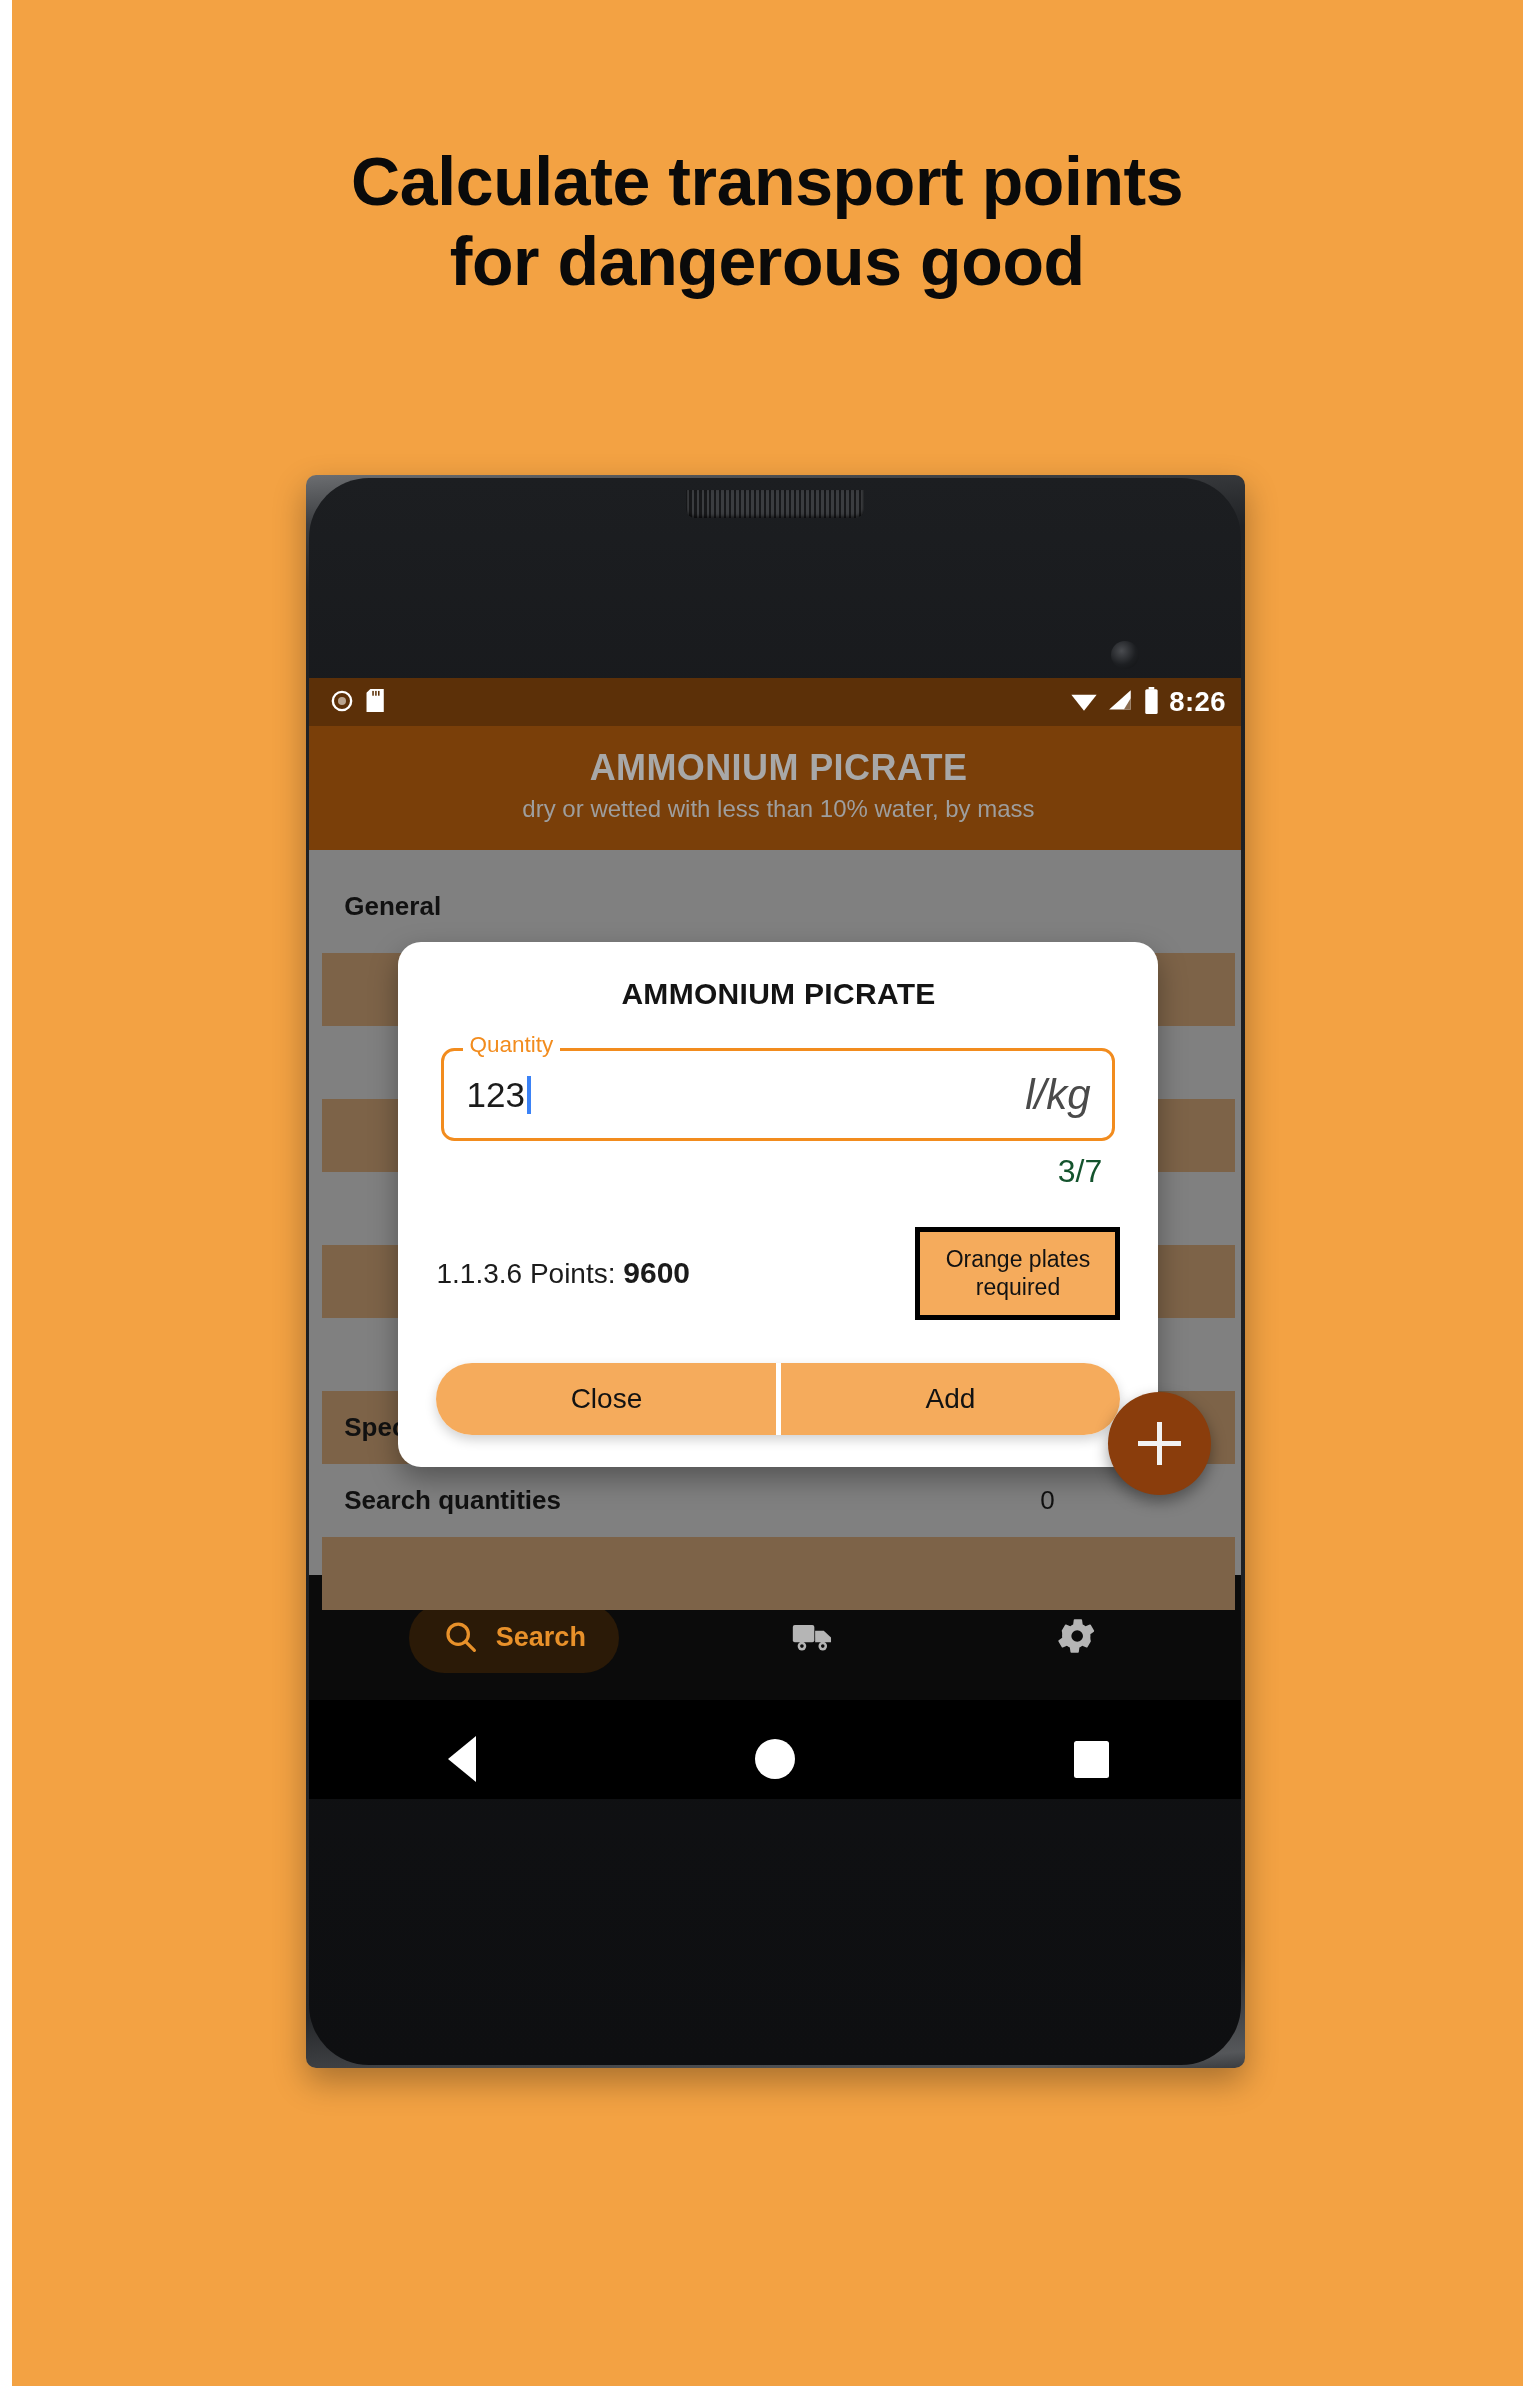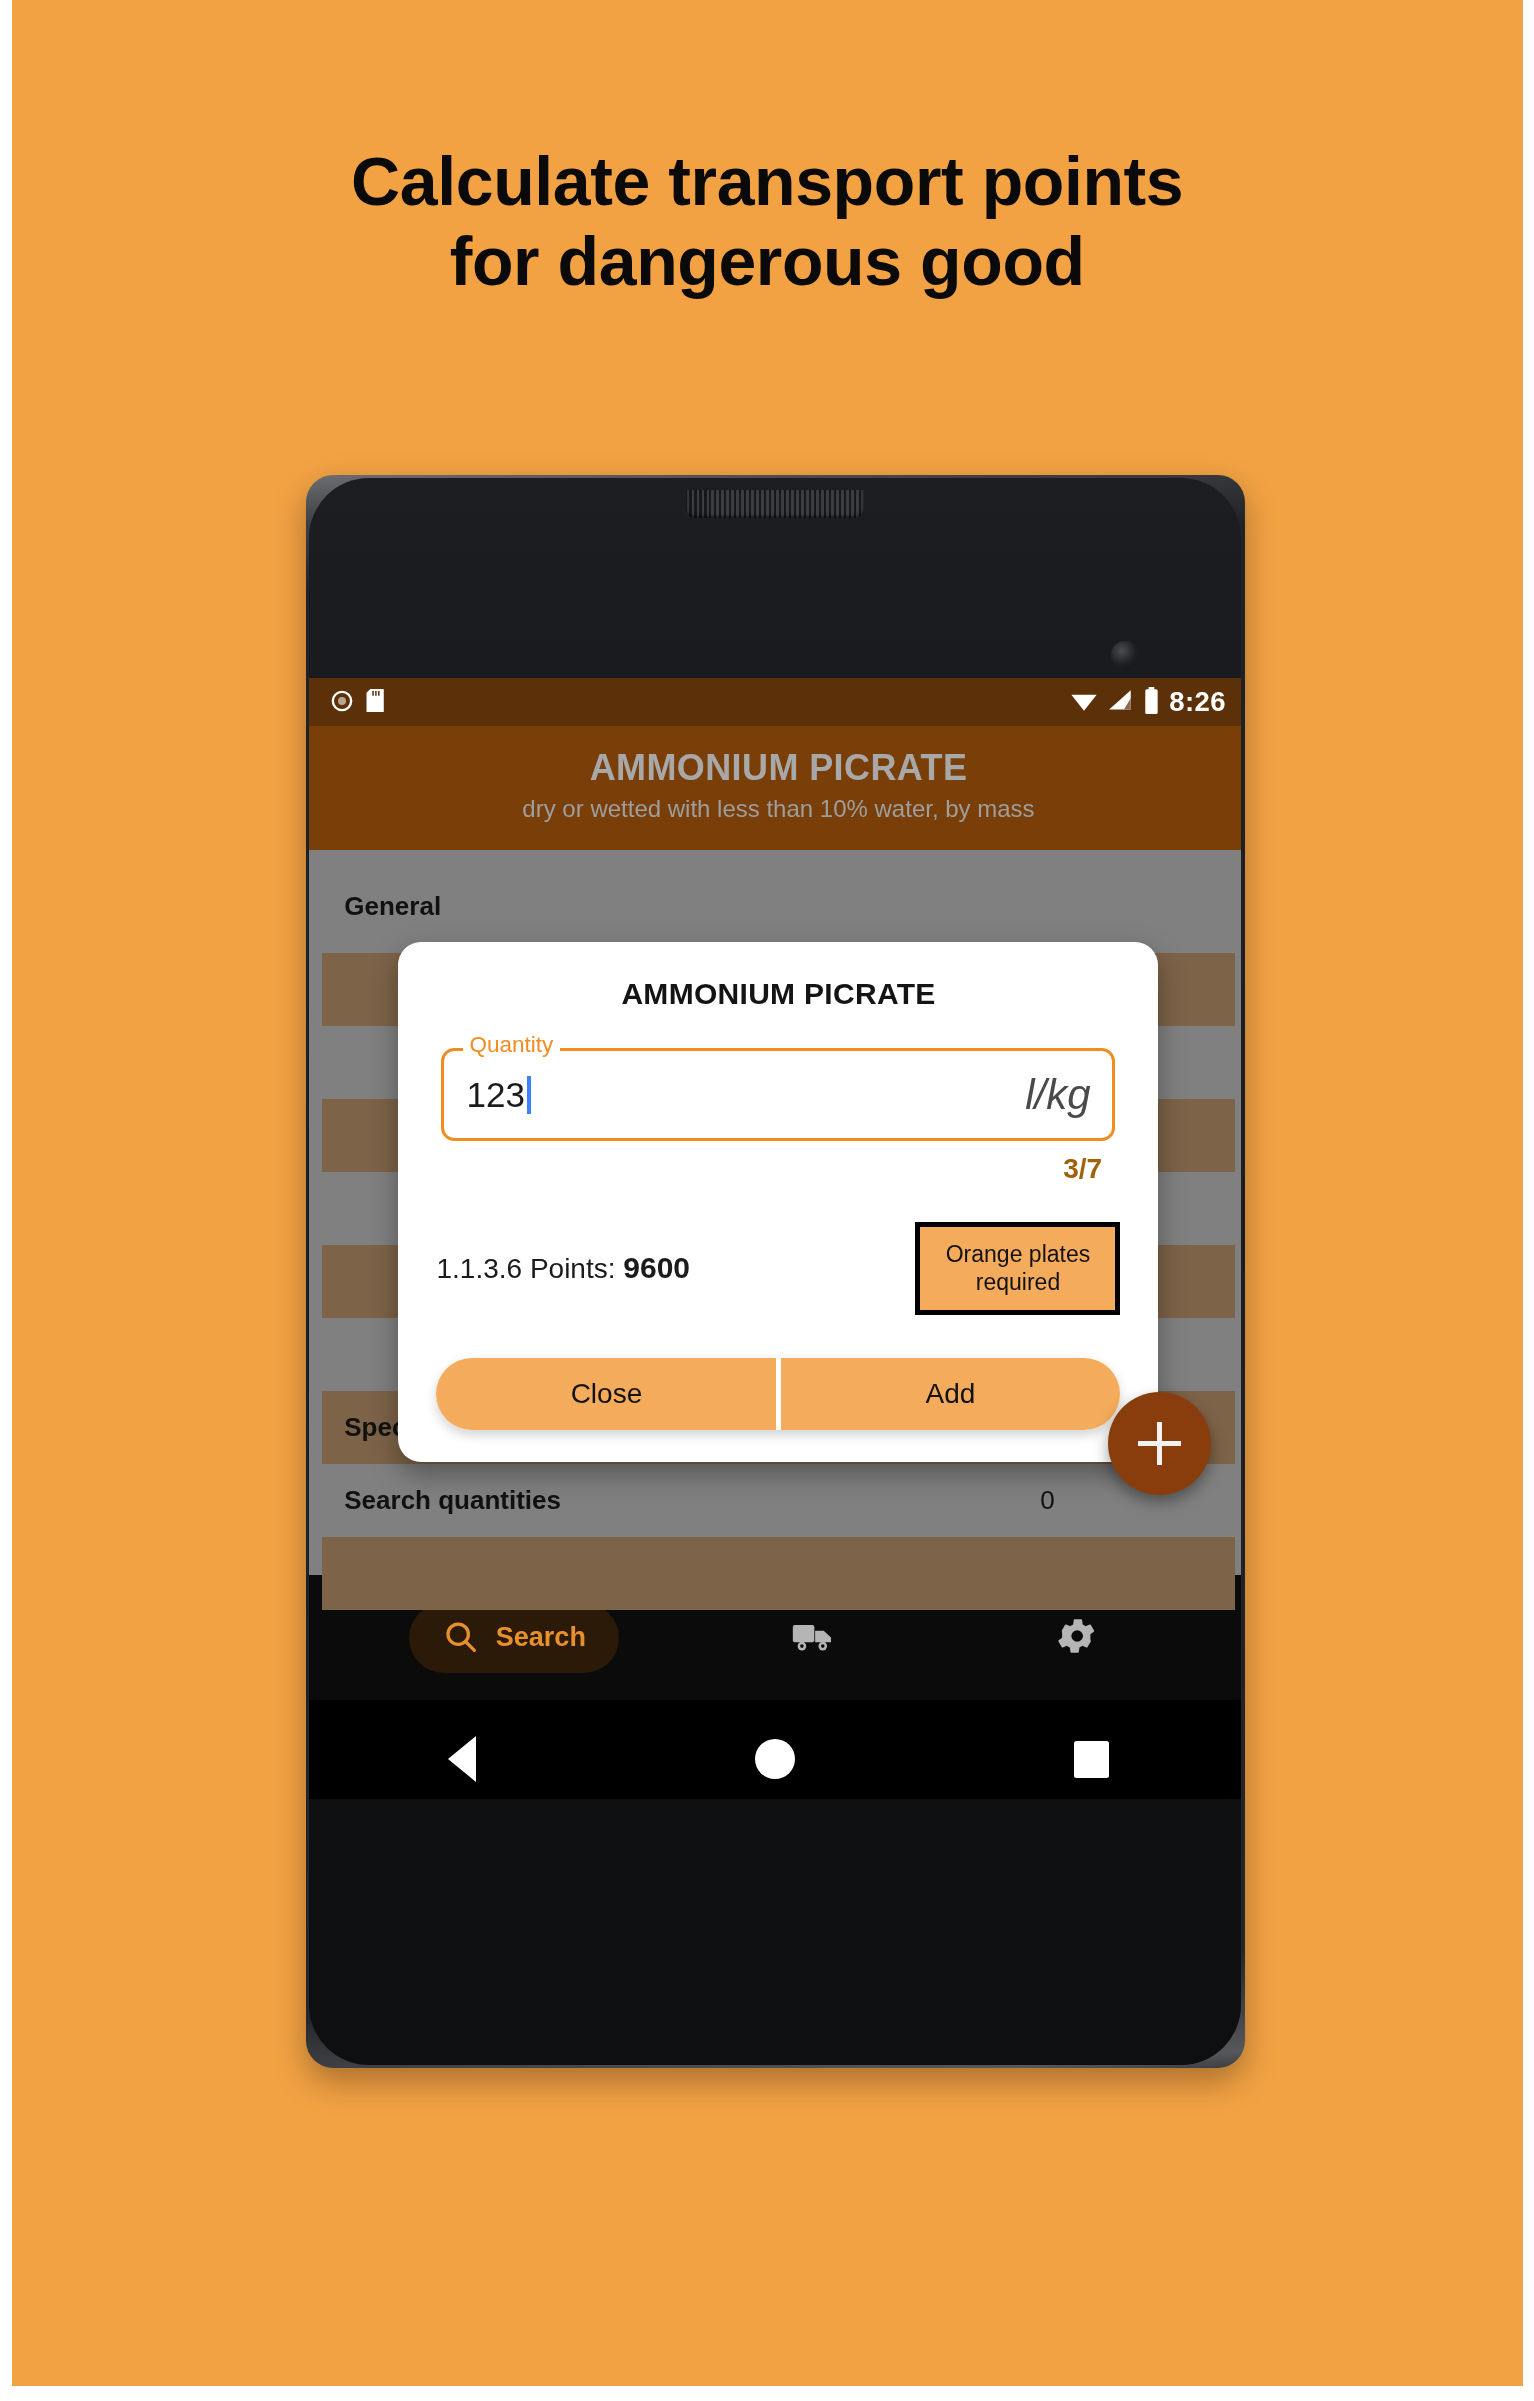--- a/index.html
+++ b/index.html
@@ -38,21 +38,21 @@
   }
   #headline .l2 { display: block; }
 
   
   #phone {
     position: absolute;
     left: 294px;
     top: 475px;
     width: 939px;
     height: 1593px;
-    border-radius: 27px;
+    border-radius: 10px;
     background: linear-gradient(176deg,#6c6e71 0%, #3c3e41 3%, #202225 7%, #1b1d20 50%, #25272a 93%, #55575a 99%, #3a3c3f 100%);
     box-shadow: 0 13.3px 33px rgba(0,0,0,0.30);
     padding: 3.3px;
   }
   #phone-inner {
     position: relative;
     width: 100%;
     height: 100%;
     border-radius: 60px;
     background: linear-gradient(180deg,#1c1e21 0%,#121316 40%,#0e0f11 100%);
@@ -218,23 +218,22 @@
   }
   #field-suffix {
     margin-left: auto;
     font-size: 42px;
     color: #4a4a4a;
     font-style: italic;
   }
   #counter {
     text-align: right;
     margin: 11.7px 13.3px 0 0;
-    font-size: 28px;
-    color: #a16207;
-    font-weight: bold;
+    font-size: 32px;
+    color: #14532d;
   }
 
   
   #points-row {
     display: flex;
     align-items: center;
     margin-top: 37px;
     min-height: 92px;
   }
   #points-text { font-size: 28px; color: #1b1b1b; }

